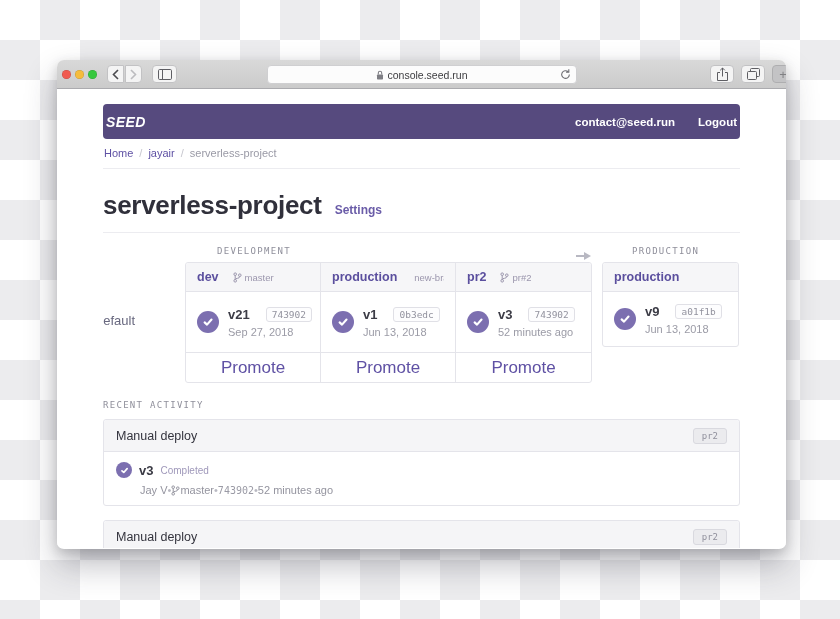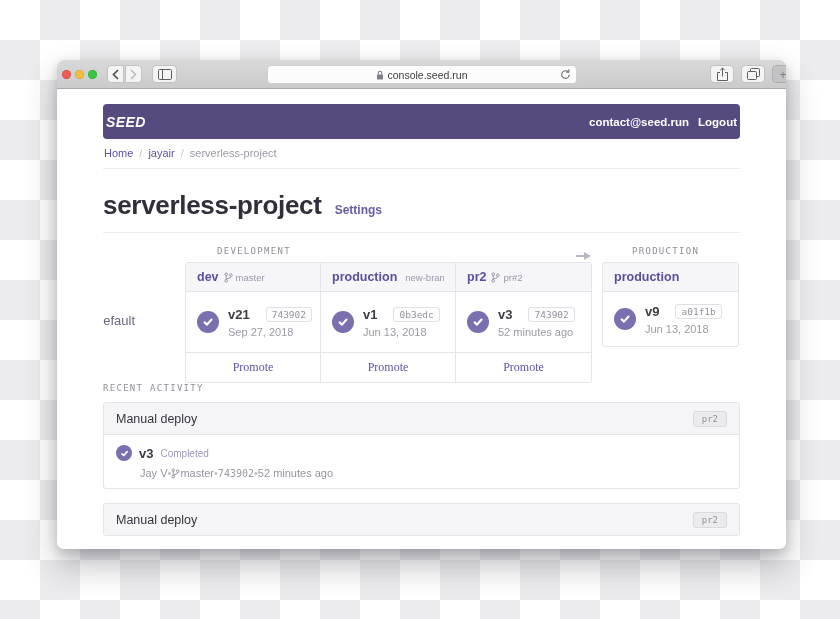--- a/index.html
+++ b/index.html
@@ -52,21 +52,21 @@
 
   
   .page{background:#fff; height:459px; overflow:hidden;}
   .container{width:637px; margin:15px auto 0;}
 
   .appnav{
     height:35px; background:#564a7e; border-radius:4px;
     display:flex; align-items:center; padding:0 3px; color:#fff;
   }
   .logo{font-style:italic; font-weight:800; font-size:14px; letter-spacing:.4px;}
-  .appnav-right{margin-left:auto; display:flex; gap:9px; font-size:11.5px; font-weight:700;}
+  .appnav-right{margin-left:auto; display:flex; gap:23px; font-size:11.5px; font-weight:700;}
   .appnav-right span{cursor:pointer;}
 
   .breadcrumb{
     padding:8px 1px 9px; font-size:11px; color:#9a9aa6;
     border-bottom:1px solid #ececf0; display:flex; gap:6px; align-items:center;
   }
   .breadcrumb .lnk{color:#5f51a4;}
   .breadcrumb .sep{color:#c6c6ce;}
 
   .title-row{padding:21px 0 11px; border-bottom:1px solid #ececf0;
@@ -83,42 +83,42 @@
 
   .pipe-tables{display:flex; margin-top:6px; align-items:flex-start;}
   .svc-spacer{width:82px; position:relative; height:1px;}
   .svc-label{position:absolute; left:-7px; top:51px; font-size:13px; color:#68687f; white-space:nowrap;}
 
   .stage-table{width:407px; border:1px solid #e4e4ea; border-radius:3px; background:#fff;}
   .st-row{display:flex;}
   .st-cell{width:135px; border-right:1px solid #e4e4ea; overflow:hidden;}
   .st-cell:last-child{border-right:none;}
   .st-head{background:#f6f6f8; border-bottom:1px solid #e4e4ea; border-radius:3px 3px 0 0;}
-  .st-head .st-cell{height:28px; display:flex; align-items:center; gap:5px; padding:0 11px; white-space:nowrap;}
+  .st-head .st-cell{height:28px; display:flex; align-items:center; gap:14px; padding:0 11px; white-space:nowrap;}
   .stage-name{font-size:12.5px; font-weight:600; color:#5b4f9e;}
   .branch{display:flex; align-items:center; gap:3px; font-size:9.5px; color:#9b96ad; overflow:hidden;}
   .st-body .st-cell{height:60px; display:flex; align-items:center; gap:9px; padding:0 11px;}
   .check{width:22px; height:22px; border-radius:50%; background:#7c6fb0; flex:none;
          display:flex; align-items:center; justify-content:center;}
   .check.small{width:16px; height:16px;}
   .vline1{display:flex; align-items:center; gap:16px;}
   .vname{font-size:13px; font-weight:700; color:#3c3c46;}
   .hash{font-family:"DejaVu Sans Mono",monospace; font-size:9.5px; color:#93939f;
         border:1px solid #e0e0e6; background:#fdfdfe; border-radius:3px; padding:1px 5px;}
   .vwhen{font-size:11px; color:#9b9ba6; margin-top:4px;}
   .st-foot{border-top:1px solid #e4e4ea;}
   .st-foot .st-cell{height:29px; display:flex; align-items:center; justify-content:center;
-                    font-size:12px; color:#5f51a4; cursor:pointer;font-family:Liberation Serif, serif;}
+                    font-size:17px; color:#5f51a4; cursor:pointer;}
 
   .prod-table{width:137px; margin-left:10px; border:1px solid #e4e4ea; border-radius:3px; background:#fff;}
   .prod-table .st-cell{width:135px; border-right:none;}
   .prod-table .st-body .st-cell{height:54px;}
 
   
-  .recent{}
+  .recent{margin-top:17px;}
   .recent-label{font-family:"DejaVu Sans Mono",monospace; font-size:9px; color:#8f8f9b; letter-spacing:1.3px;}
   .card{margin-top:9px; border:1px solid #e4e4ea; border-radius:3px; background:#fff;}
   .card2{margin-top:14px;}
   .card-head{height:31px; background:#f5f5f7; display:flex; align-items:center;
              padding:0 12px; border-radius:3px 3px 0 0;}
   .card-title{font-size:12.5px; color:#34343e;}
   .badge{margin-left:auto; font-family:"DejaVu Sans Mono",monospace; font-size:9px; color:#90909c;
          background:#ebebee; border:1px solid #d9d9df; border-radius:3px; padding:2px 8px;}
   .card-body{border-top:1px solid #e4e4ea; padding:10px 12px 9px;}
   .cb-line1{display:flex; align-items:center; gap:7px;}

